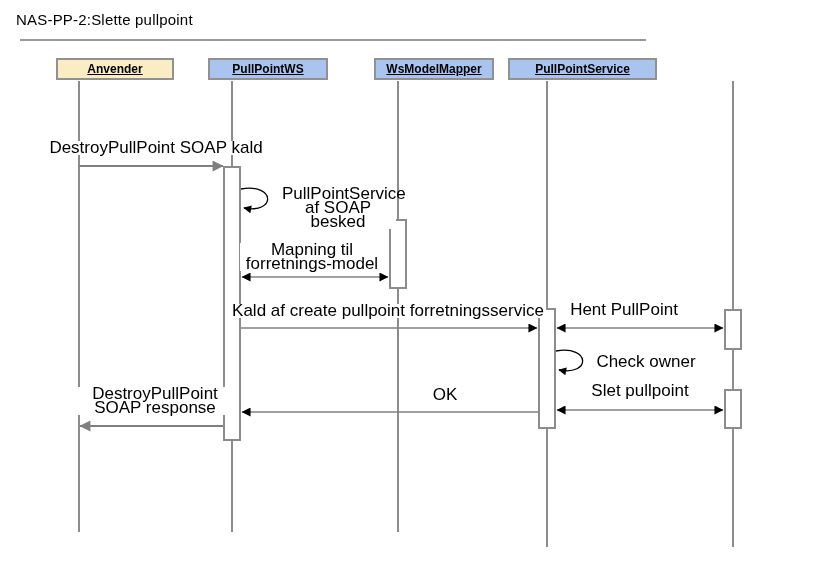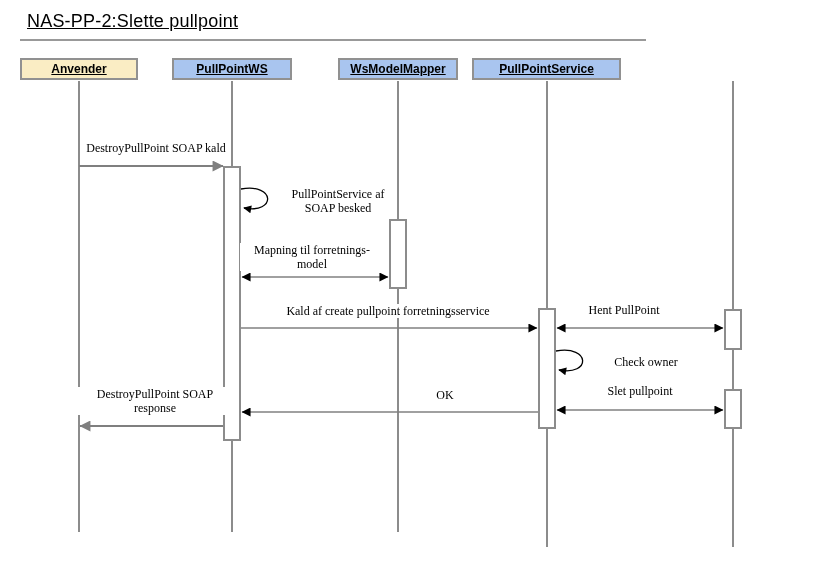--- a/index.html
+++ b/index.html
@@ -2,54 +2,54 @@
 <html style="--background: #FFFFFF; --text: #000000; --title-rule: #999999; --box-border: #919191; --actor-fill: #FAEDC4; --component-fill: #A9C5EF; --lifeline: #8C8C8C; --outer-arrow: #7F7F7F; --inner-arrow: #808080; --arrowhead: #000000;"><head>
 <meta charset="utf-8">
 <style>
   html,body{margin:0;padding:0;background:#fff;}
   .canvas{
     position:relative;width:827px;height:569px;overflow:hidden;
     background:var(--background,#fff);
     font-family:"Liberation Sans",sans-serif;color:var(--text,#000);
   }
   .title{
-    position:absolute;left:27px;top:11px;font-size:18px;letter-spacing:.2px;
-    color:var(--text,#000);white-space:nowrap;text-decoration:underline;
+    position:absolute;left:16px;top:11px;font-size:15px;letter-spacing:.2px;
+    color:var(--text,#000);white-space:nowrap;
   }
   .title-rule{
     position:absolute;left:20px;top:39px;width:626px;height:2px;
     background:var(--title-rule,#999);
   }
   .pbox{
     position:absolute;top:58px;height:22px;box-sizing:border-box;
     border:2px solid var(--box-border,#919191);
     display:flex;align-items:center;justify-content:center;
-    font-size:12px;font-weight:bold;
+    font-size:12px;font-weight:bold;margin-left:36px;
   }
   .pbox span{text-decoration:underline;white-space:nowrap;}
   .actor{background:var(--actor-fill,#faedc4);}
   .component{background:var(--component-fill,#a9c5ef);}
   .lifeline{
     position:absolute;top:81px;width:2px;
     background:var(--lifeline,#8c8c8c);
   }
   .abar{
     position:absolute;width:18px;box-sizing:border-box;
     background:#fff;border:2px solid var(--lifeline,#8c8c8c);
   }
   .arrows{position:absolute;left:0;top:0;}
   .outer-line{stroke:var(--outer-arrow,#7f7f7f);stroke-width:2;}
   .inner-line{stroke:var(--inner-arrow,#808080);stroke-width:1.4;}
   .loop-line{stroke:var(--arrowhead,#000);stroke-width:1.3;fill:none;}
   .mh-gray{fill:var(--outer-arrow,#7f7f7f);}
   .mh-black{fill:var(--arrowhead,#000);}
   .mlabel{
     position:absolute;transform:translateX(-50%);
-    font-size:12px;line-height:14px;text-align:center;
-    background:var(--background,#fff);padding:0 2px;font-family:Liberation Serif, serif;
+    font-size:17px;line-height:14px;text-align:center;
+    background:var(--background,#fff);padding:0 2px;
   }
   .nw{white-space:nowrap;}
 </style>
 </head>
 <body>
 
 <div class="canvas">
 
   <div class="title">NAS-PP-2:Slette pullpoint</div>
   <div class="title-rule"></div>

